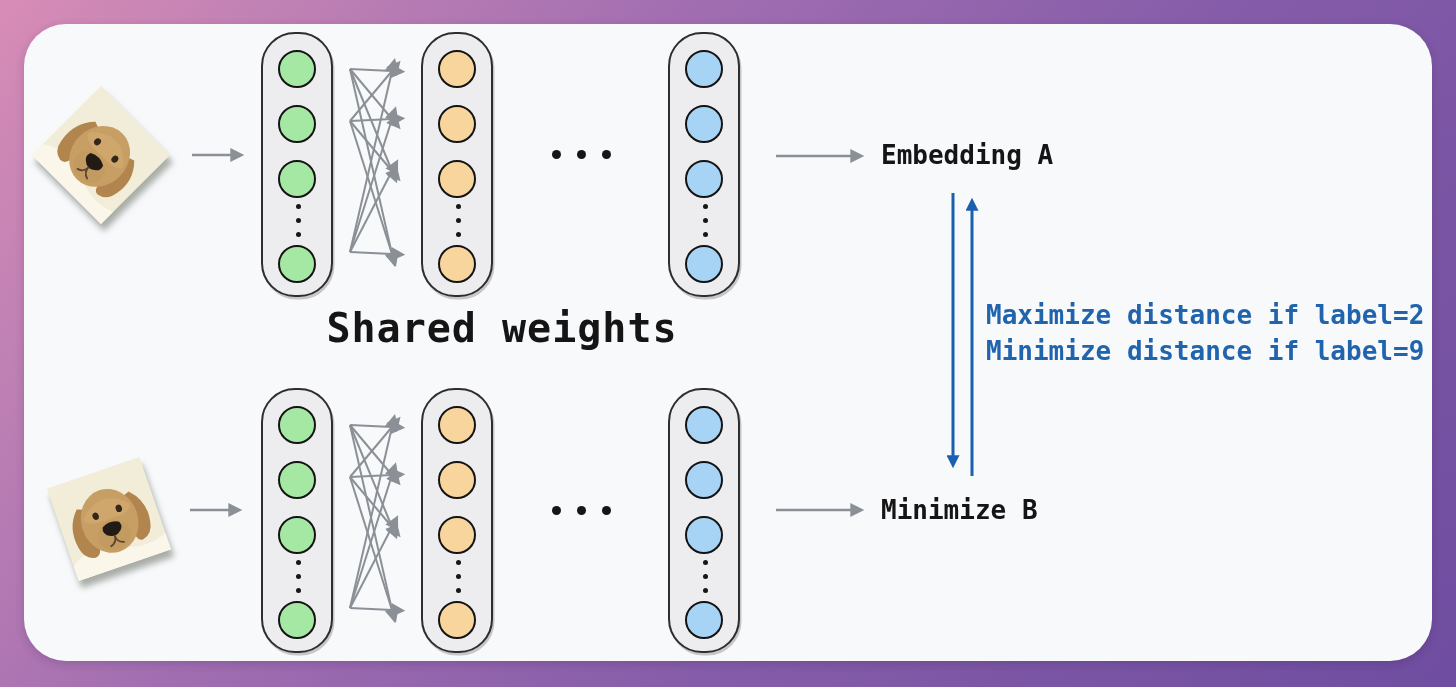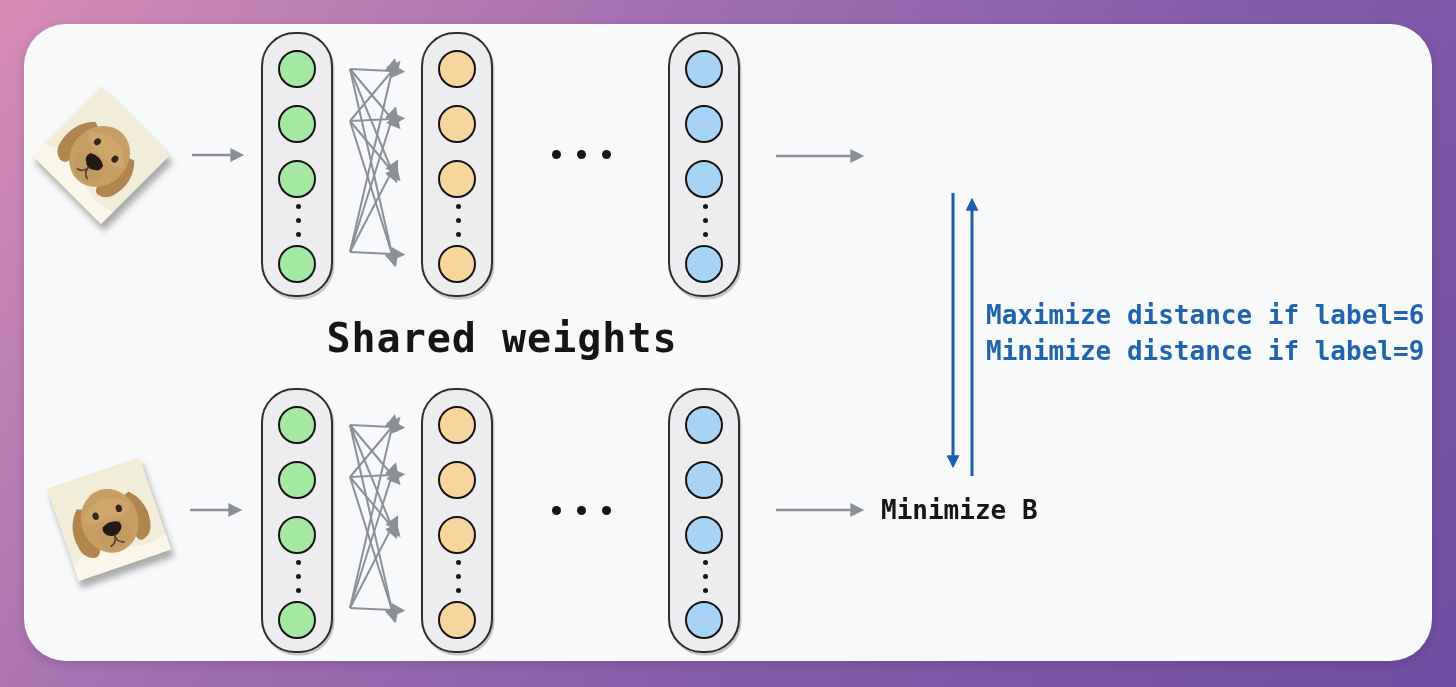--- a/index.html
+++ b/index.html
@@ -28,21 +28,21 @@
   .node{
     position:absolute;left:15px;width:38px;height:38px;box-sizing:border-box;
     border:2.5px solid #141414;border-radius:50%;
   }
   .vdot{position:absolute;left:33px;width:5px;height:5px;border-radius:50%;background:#161616;}
   
   .hdots{position:absolute;display:flex;gap:16px;}
   .hdots span{width:9px;height:9px;border-radius:50%;background:#161616;display:block;}
   
   .shared{
-    position:absolute;left:292px;top:314px;width:420px;text-align:center;
+    position:absolute;left:292px;top:304px;width:420px;text-align:center;
     font-size:40px;line-height:48px;font-weight:700;letter-spacing:1px;color:var(--ink);
     white-space:nowrap;
   }
   .emb{
     position:absolute;left:881px;font-size:26px;line-height:28px;font-weight:700;
     color:var(--ink);white-space:nowrap;
   }
   .emb.a{top:141px}.emb.b{top:496px}
   .annot{
     position:absolute;left:986px;top:297px;
@@ -221,21 +221,22 @@
       <span></span>
   </div>
   <div class="hdots" style="left:552px;top:506px">
     <span></span>
       <span></span>
       <span></span>
   </div>
 
   <div class="shared">Shared weights</div>
 
+  <div class="emb a">Embedding A</div>
 
   <div class="emb b">Minimize B</div>
 
   <div class="annot">
-    <div>Maximize distance if label=6</div>
+    <div>Maximize distance if label=2</div>
     <div>Minimize distance if label=9</div>
   </div>
 
 </div>
 
 </body></html>

